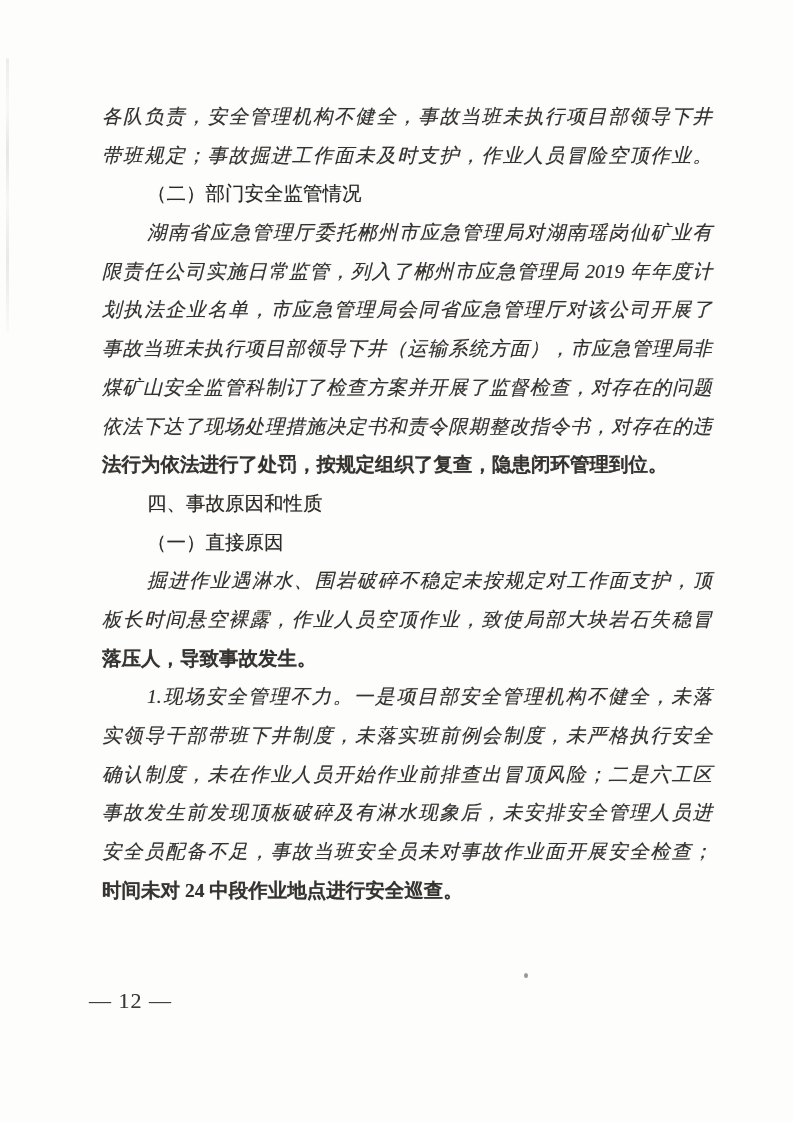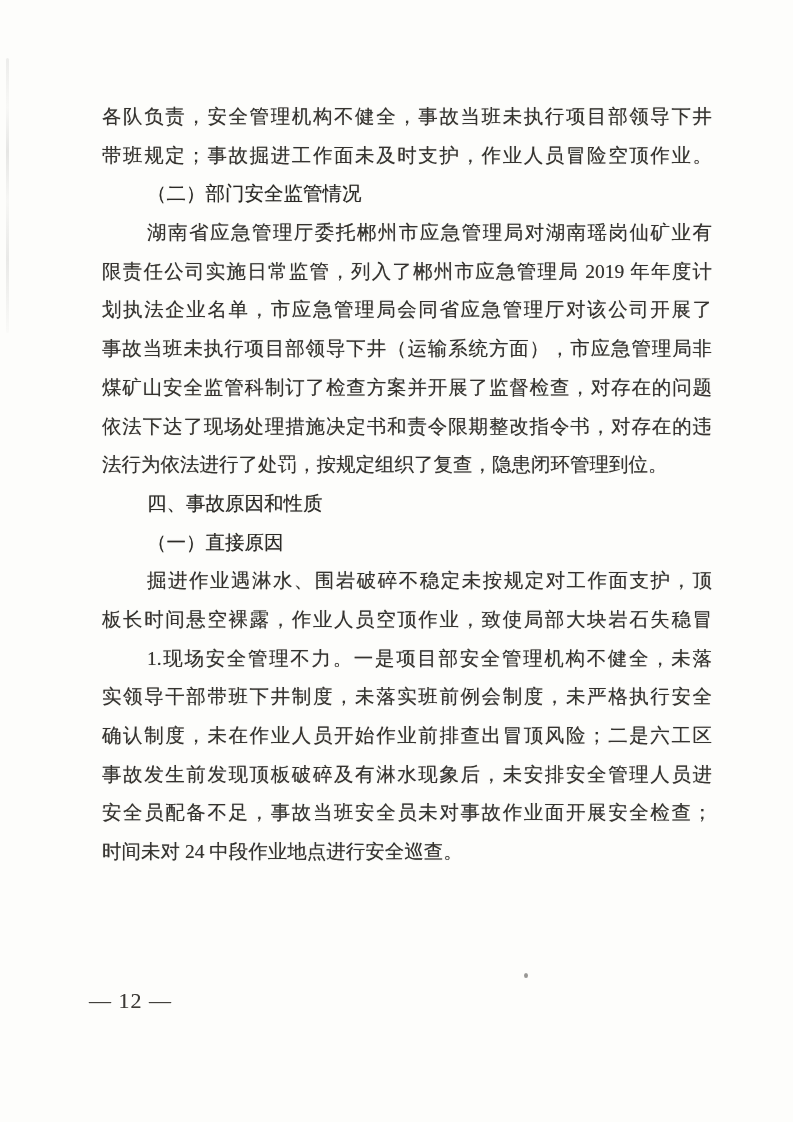--- a/index.html
+++ b/index.html
@@ -29,25 +29,27 @@
     text-shadow: 0 0 0.7px rgba(53, 51, 47, 0.55);
     white-space: nowrap;
     overflow: visible;
   }
   
   .j {
     white-space: normal;
     text-align: justify;
     text-align-last: justify;
     text-justify: inter-character;
+    font-style: italic;
   }
   
   .end {
     text-align: left;
     text-align-last: left;
+    font-weight: bold;
   }
   
   .first {
     text-indent: 45px;
   }
   
   .heading {
     font-weight: 400;
     padding-left: 45px;
     color: #2b2a26;
@@ -108,20 +110,21 @@
     <div class="line j">限责任公司实施日常监管，列入了郴州市应急管理局 2019 年年度计</div>
     <div class="line j">划执法企业名单，市应急管理局会同省应急管理厅对该公司开展了</div>
     <div class="line j">事故当班未执行项目部领导下井（运输系统方面），市应急管理局非</div>
     <div class="line j">煤矿山安全监管科制订了检查方案并开展了监督检查，对存在的问题</div>
     <div class="line j">依法下达了现场处理措施决定书和责令限期整改指令书，对存在的违</div>
     <div class="line end">法行为依法进行了处罚，按规定组织了复查，隐患闭环管理到位。</div>
     <div class="line heading">四、事故原因和性质</div>
     <div class="line heading">（一）直接原因</div>
     <div class="line j first">掘进作业遇淋水、围岩破碎不稳定未按规定对工作面支护，顶</div>
     <div class="line j">板长时间悬空裸露，作业人员空顶作业，致使局部大块岩石失稳冒</div>
+    <div class="line end">落压人，导致事故发生。</div>
     <div class="line j first">1.现场安全管理不力。一是项目部安全管理机构不健全，未落</div>
     <div class="line j">实领导干部带班下井制度，未落实班前例会制度，未严格执行安全</div>
     <div class="line j">确认制度，未在作业人员开始作业前排查出冒顶风险；二是六工区</div>
     <div class="line j">事故发生前发现顶板破碎及有淋水现象后，未安排安全管理人员进</div>
     <div class="line j">安全员配备不足，事故当班安全员未对事故作业面开展安全检查；</div>
     <div class="line end">时间未对 24 中段作业地点进行安全巡查。</div>
   </div>
 
   <div class="stray-dot"></div>
 

